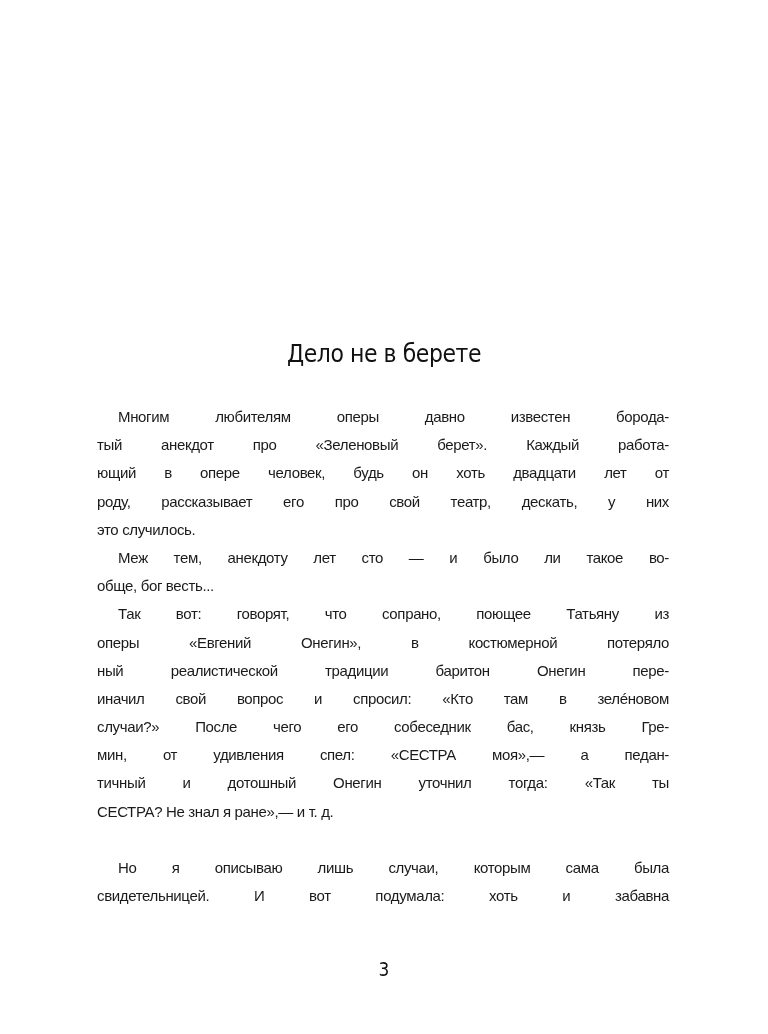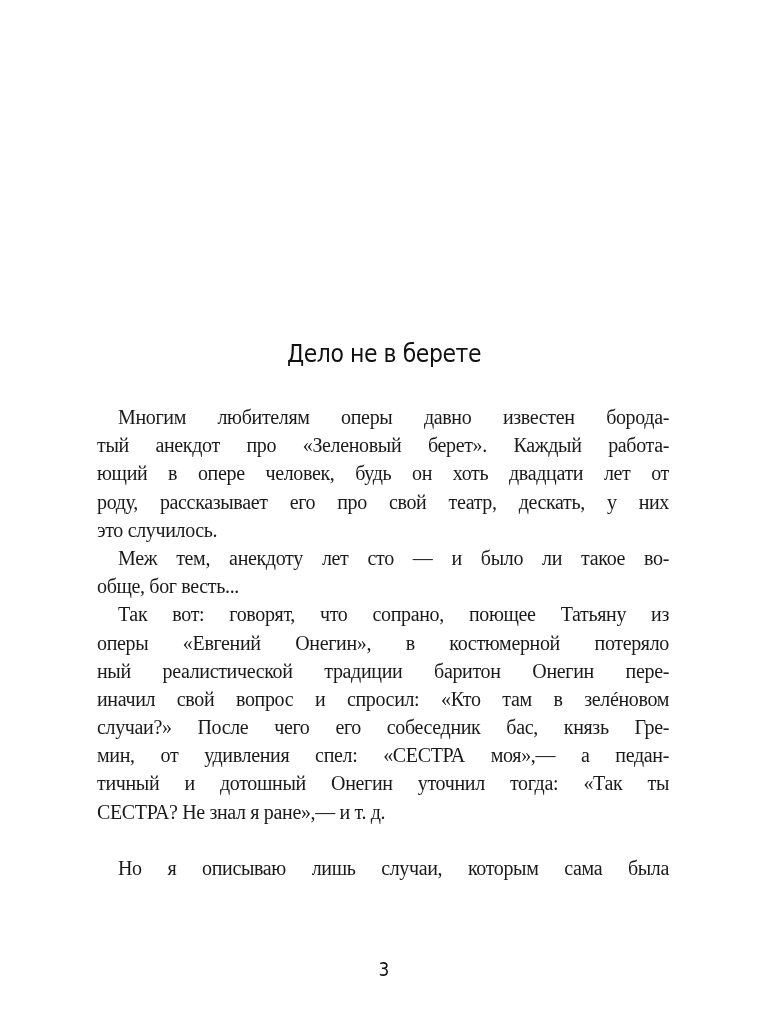--- a/index.html
+++ b/index.html
@@ -33,22 +33,22 @@
       font-weight: normal;
       letter-spacing: -0.5px;
       transform: scaleX(0.88);
       color: #111;
     }
     .body-text {
       position: absolute;
       top: 383px;
       left: 97px;
       width: 572px;
-      font-family: Liberation Serif, serif;
-      font-size: 20px;
+      font-family: Liberation Sans, sans-serif;
+      font-size: 15px;
       line-height: 28.2px;
       color: #1a1a1a;
     }
     .line {
       display: block;
       white-space: nowrap;
       text-align: justify;
       text-align-last: justify;
       height: 28.2px;
       letter-spacing: -0.35px;
@@ -104,19 +104,20 @@
       <span class="line">случаи?» После чего его собеседник бас, князь Гре-</span>
       <span class="line">мин, от удивления спел: «СЕСТРА моя»,— а педан-</span>
       <span class="line">тичный и дотошный Онегин уточнил тогда: «Так ты</span>
       <span class="line last">СЕСТРА? Не знал я ране»,— и т. д.</span>
     </div>
 
     <div class="para-gap"></div>
 
     <div class="paragraph">
       <span class="line indent">Но я описываю лишь случаи, которым сама была</span>
+      <span class="line">свидетельницей. И вот подумала: хоть и забавна</span>
     </div>
 
   </div>
 
   <div class="page-number">3</div>
 
 </div>
 
 </body></html>

